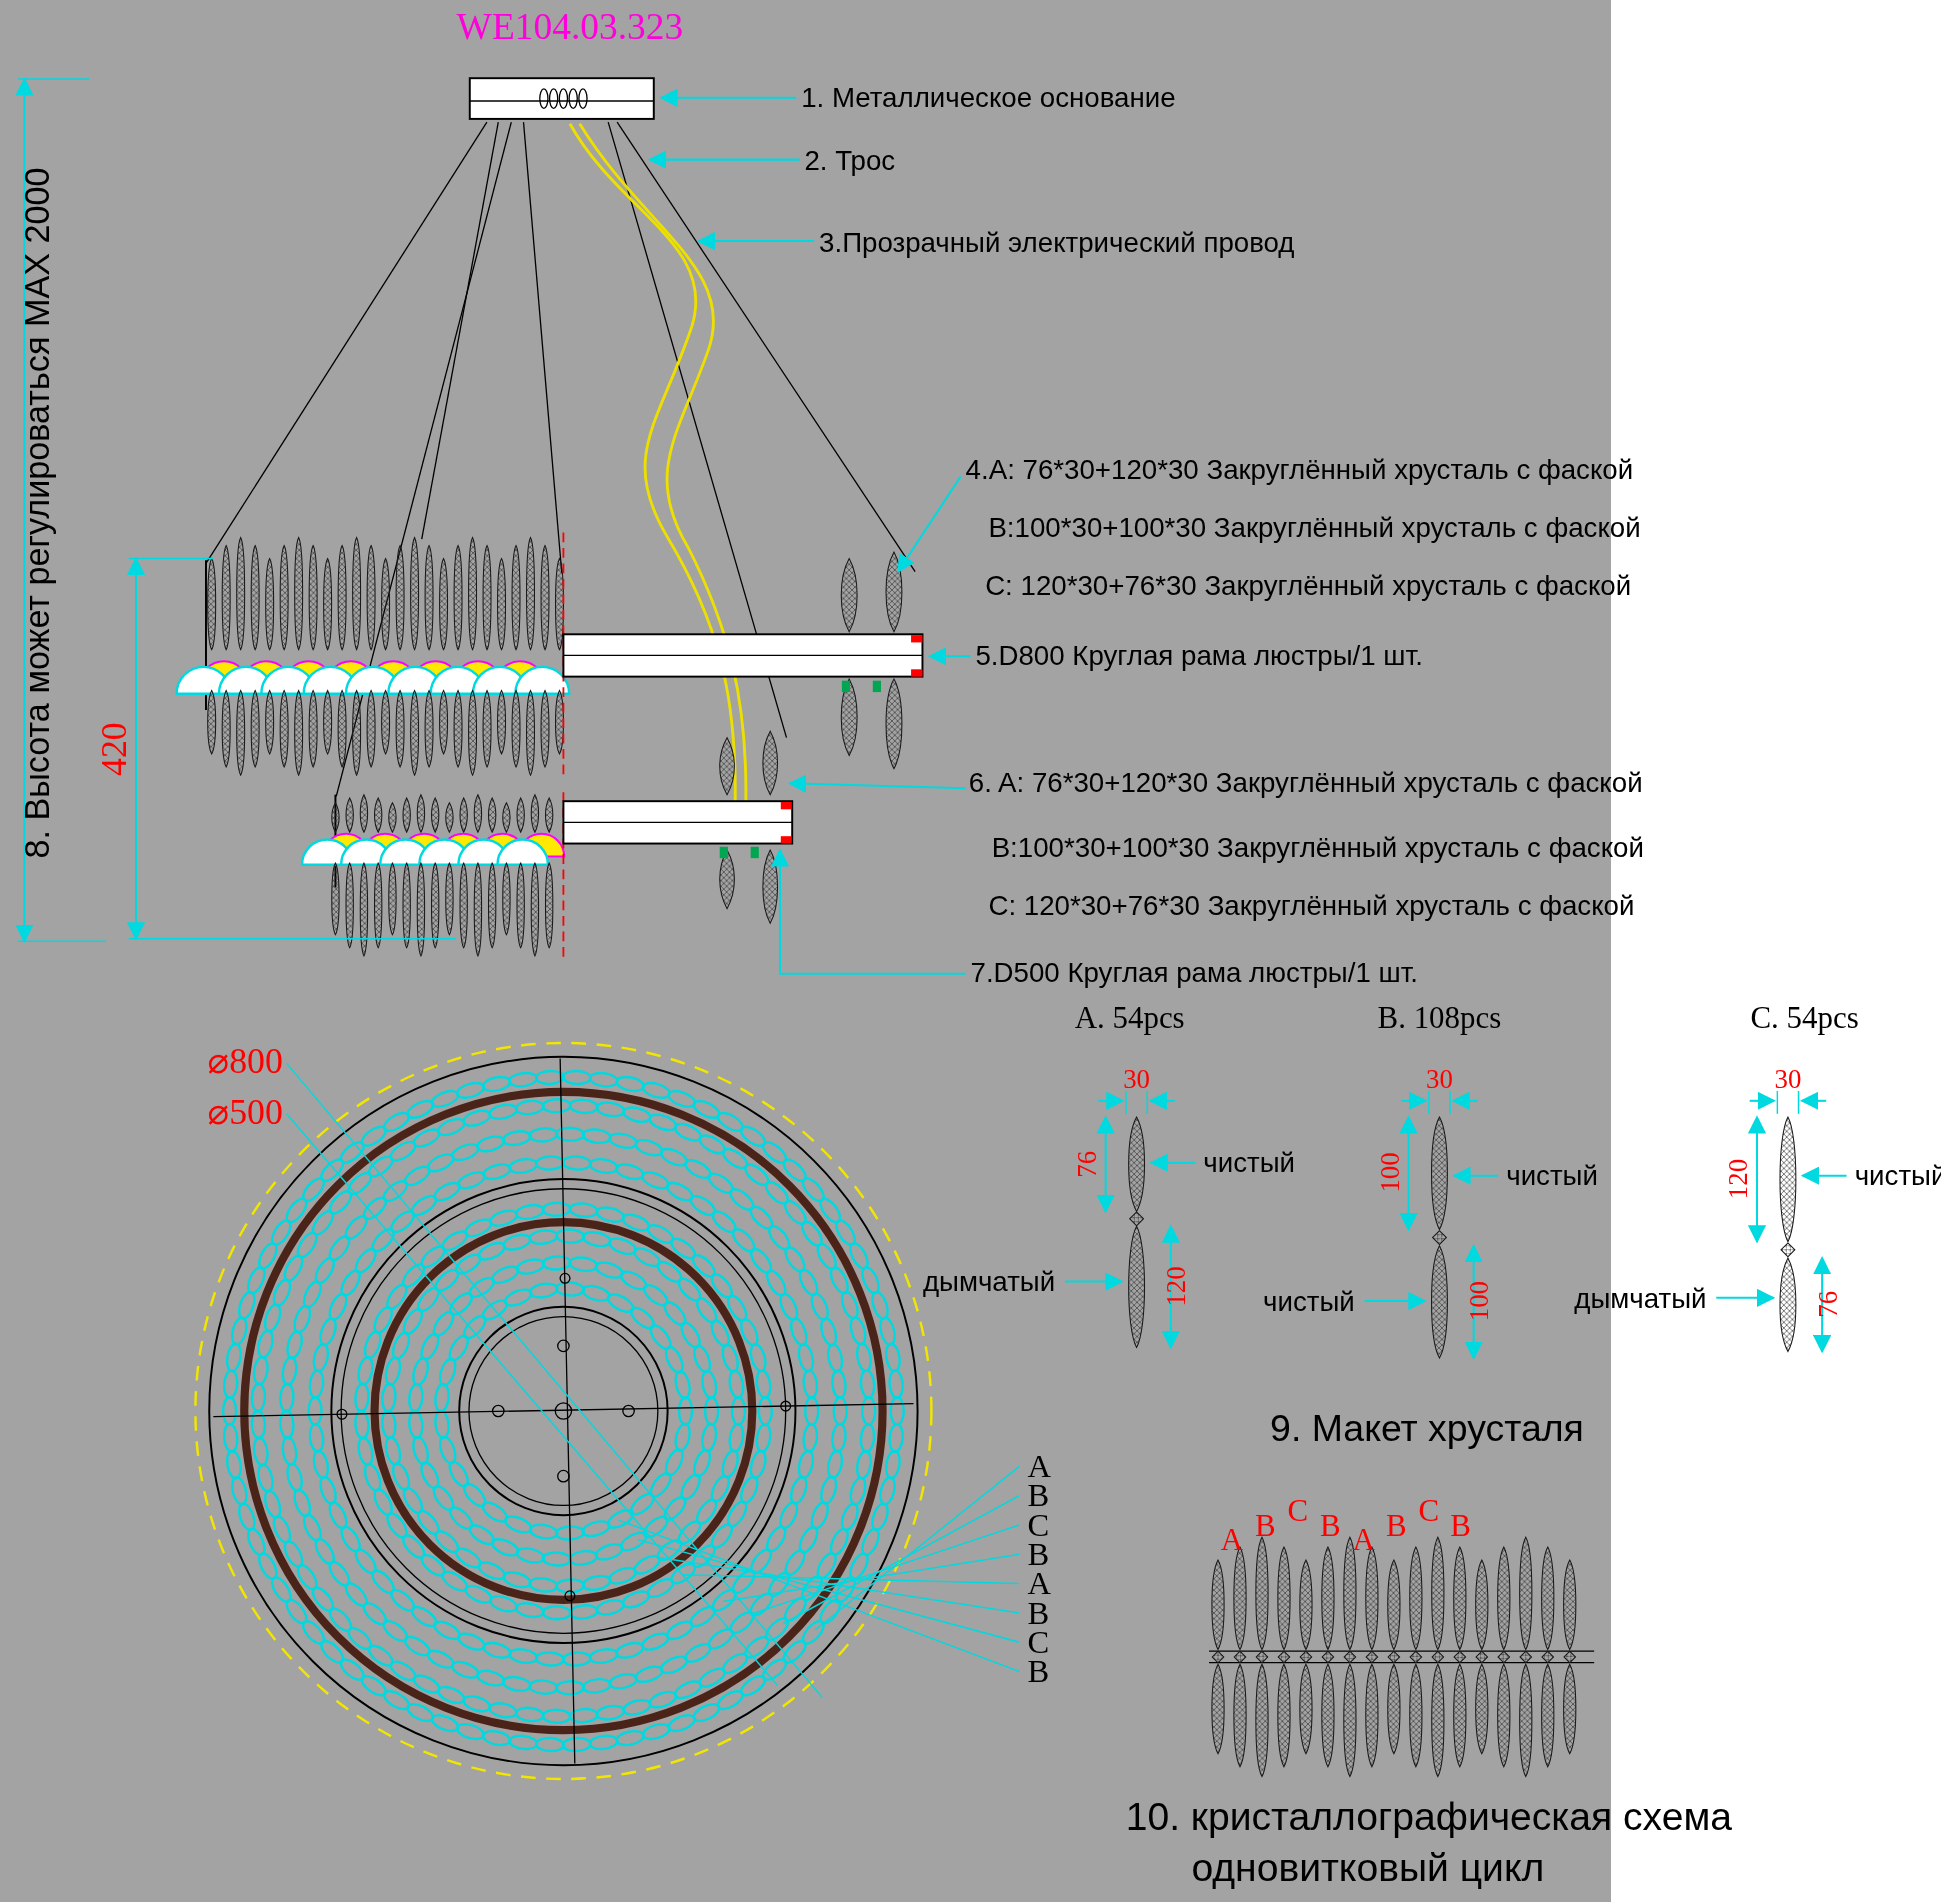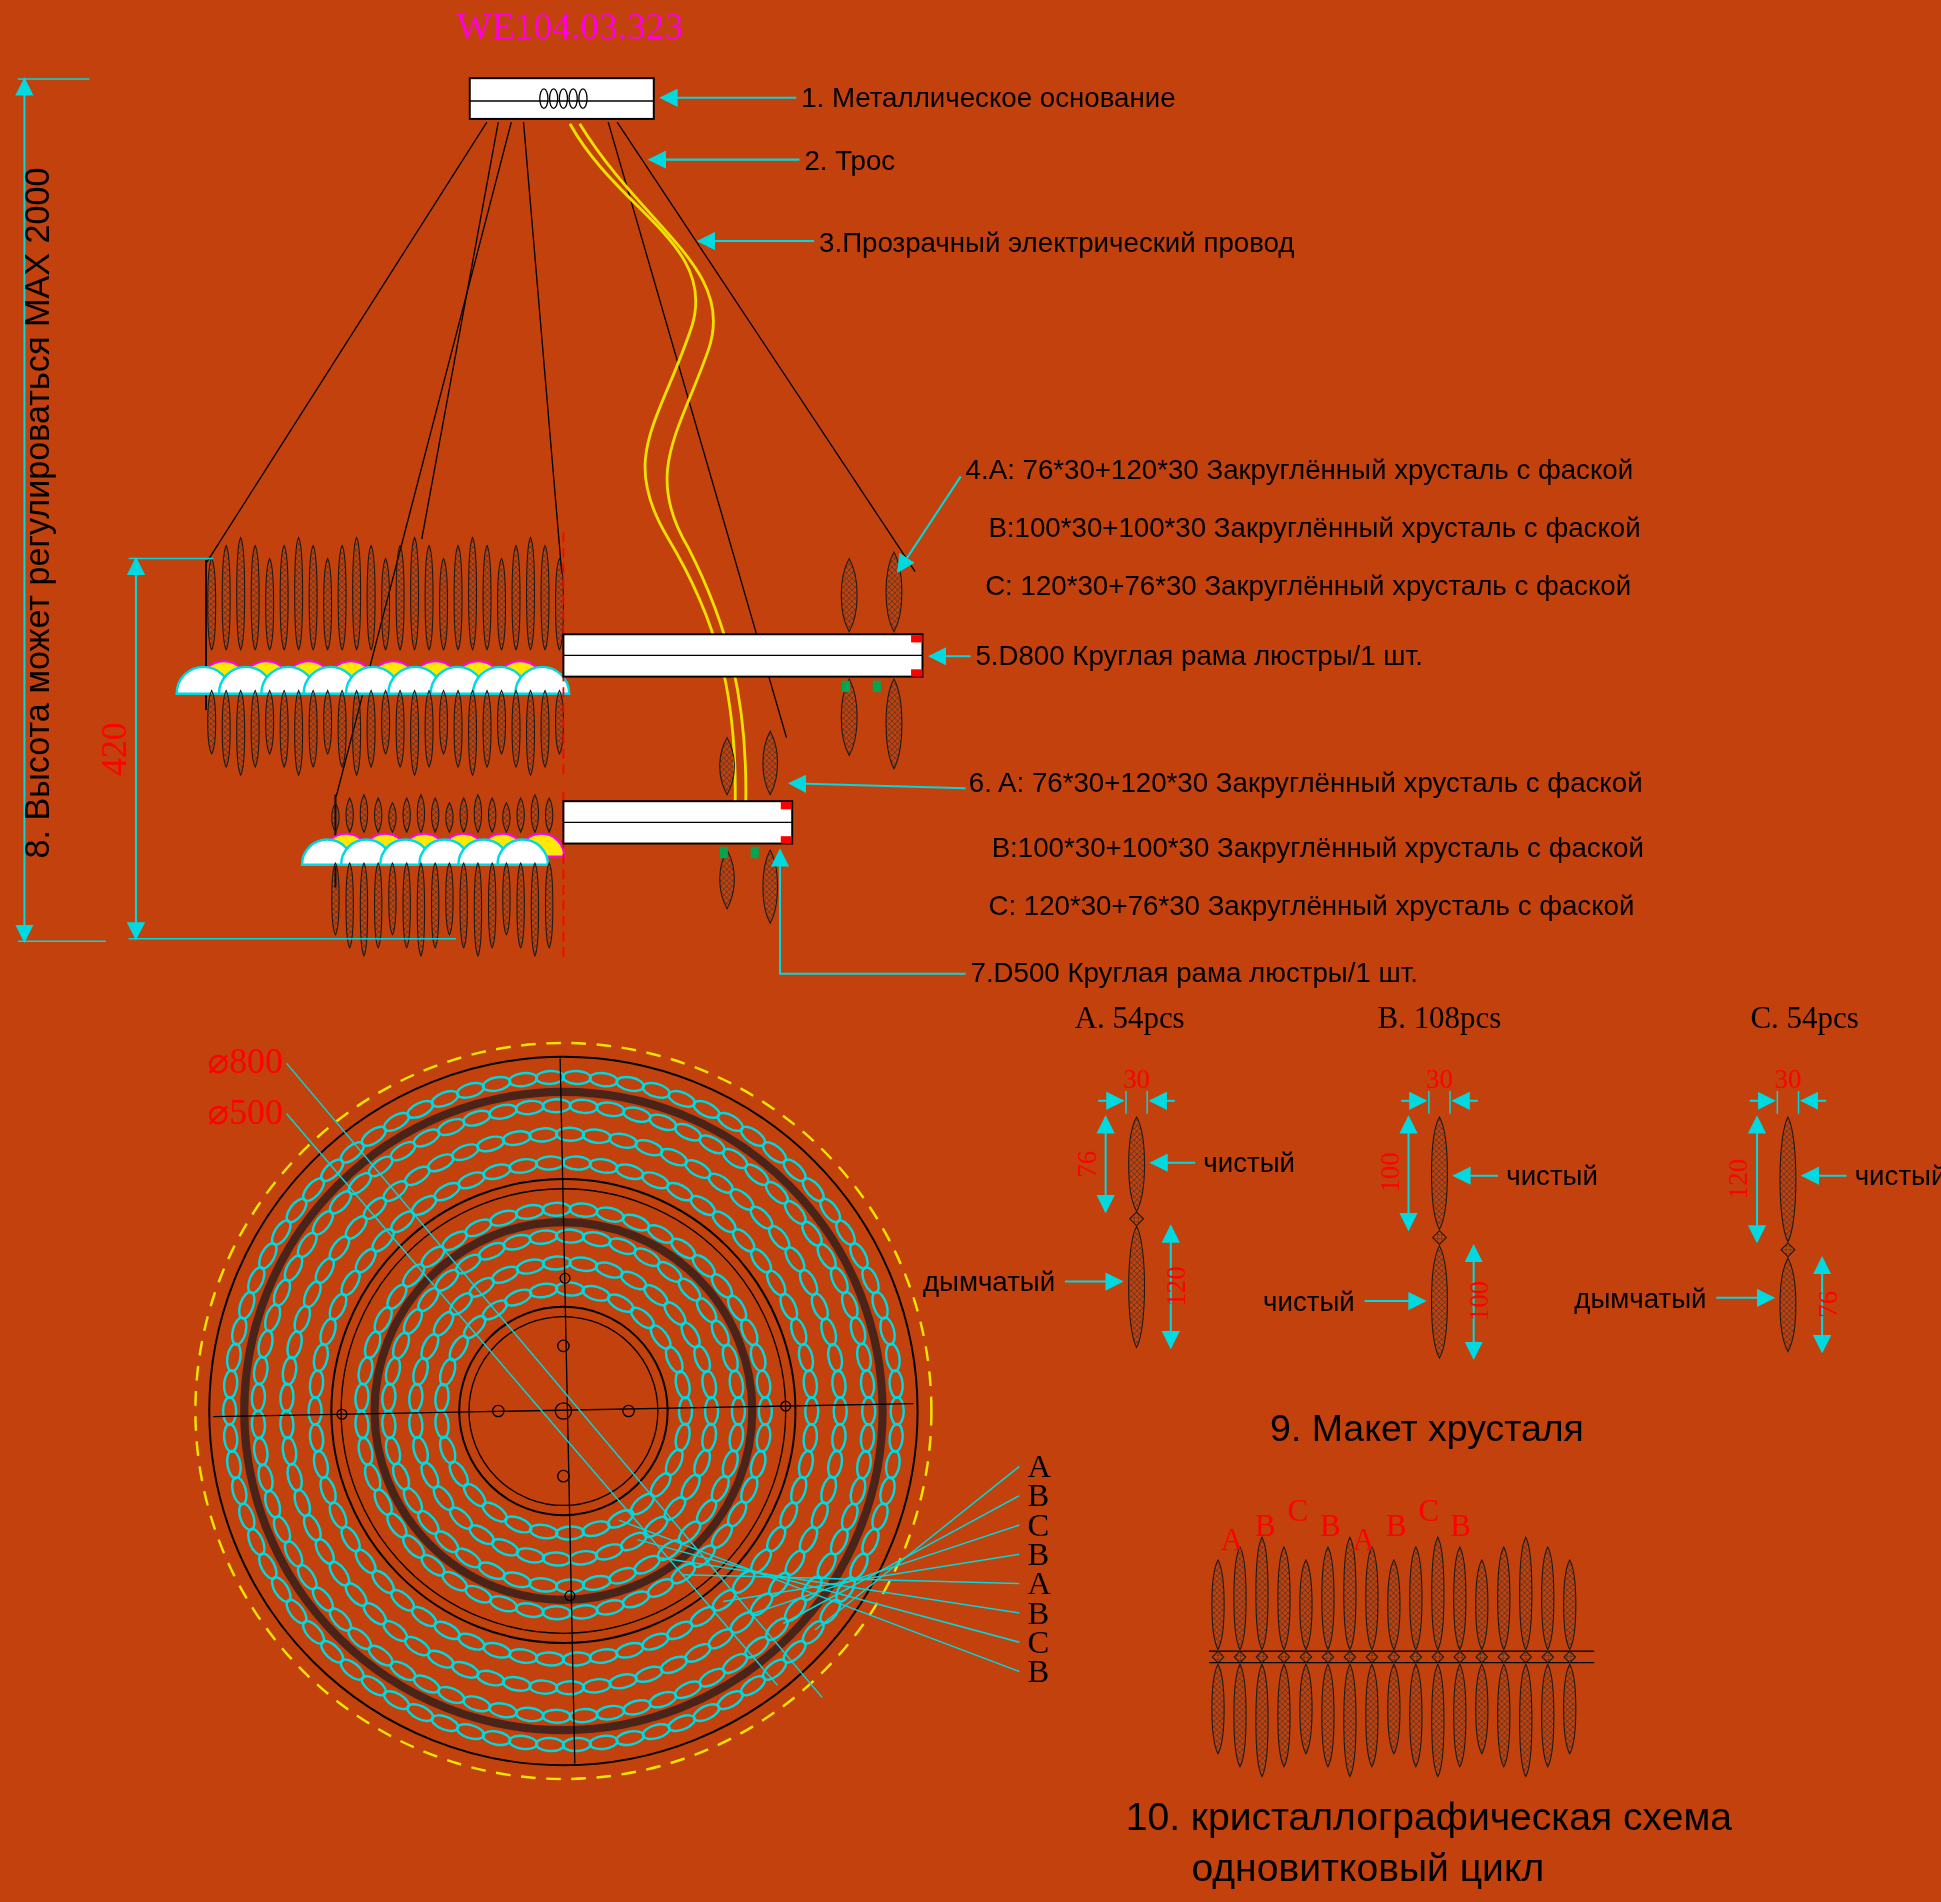--- a/index.html
+++ b/index.html
@@ -1,16 +1,16 @@
 <!DOCTYPE html>
 <html style="font-size:13px"><head>
 <meta charset="utf-8">
 <style>
   html,body{margin:0;padding:0;background:#fff;}
-  #stage{width:1941px;height:1902px;position:relative;background:#c2410c;}
+  #stage{width:1611px;height:1902px;position:relative;background:#a3a3a3;}
   svg{display:block;}
   text{font-family:"Liberation Sans",sans-serif;fill:#000;}
   .k{stroke:#000;stroke-width:2.4;fill:none;}
   .k1{stroke:#000;stroke-width:1.6;fill:none;}
   .kf{stroke:#000;stroke-width:2.4;fill:#fff;}
   .rod{fill:url(#hatch);stroke:#1a1a1a;stroke-width:1.3;}
   .link{fill:none;stroke:#00d9df;stroke-width:3;}
   .dim{stroke:#00d9df;stroke-width:2.5;fill:none;}
   .dimthin{stroke:#00d9df;stroke-width:1.8;fill:none;}
   .reddash{stroke:#ff0000;stroke-width:2.2;stroke-dasharray:12 7;fill:none;}

